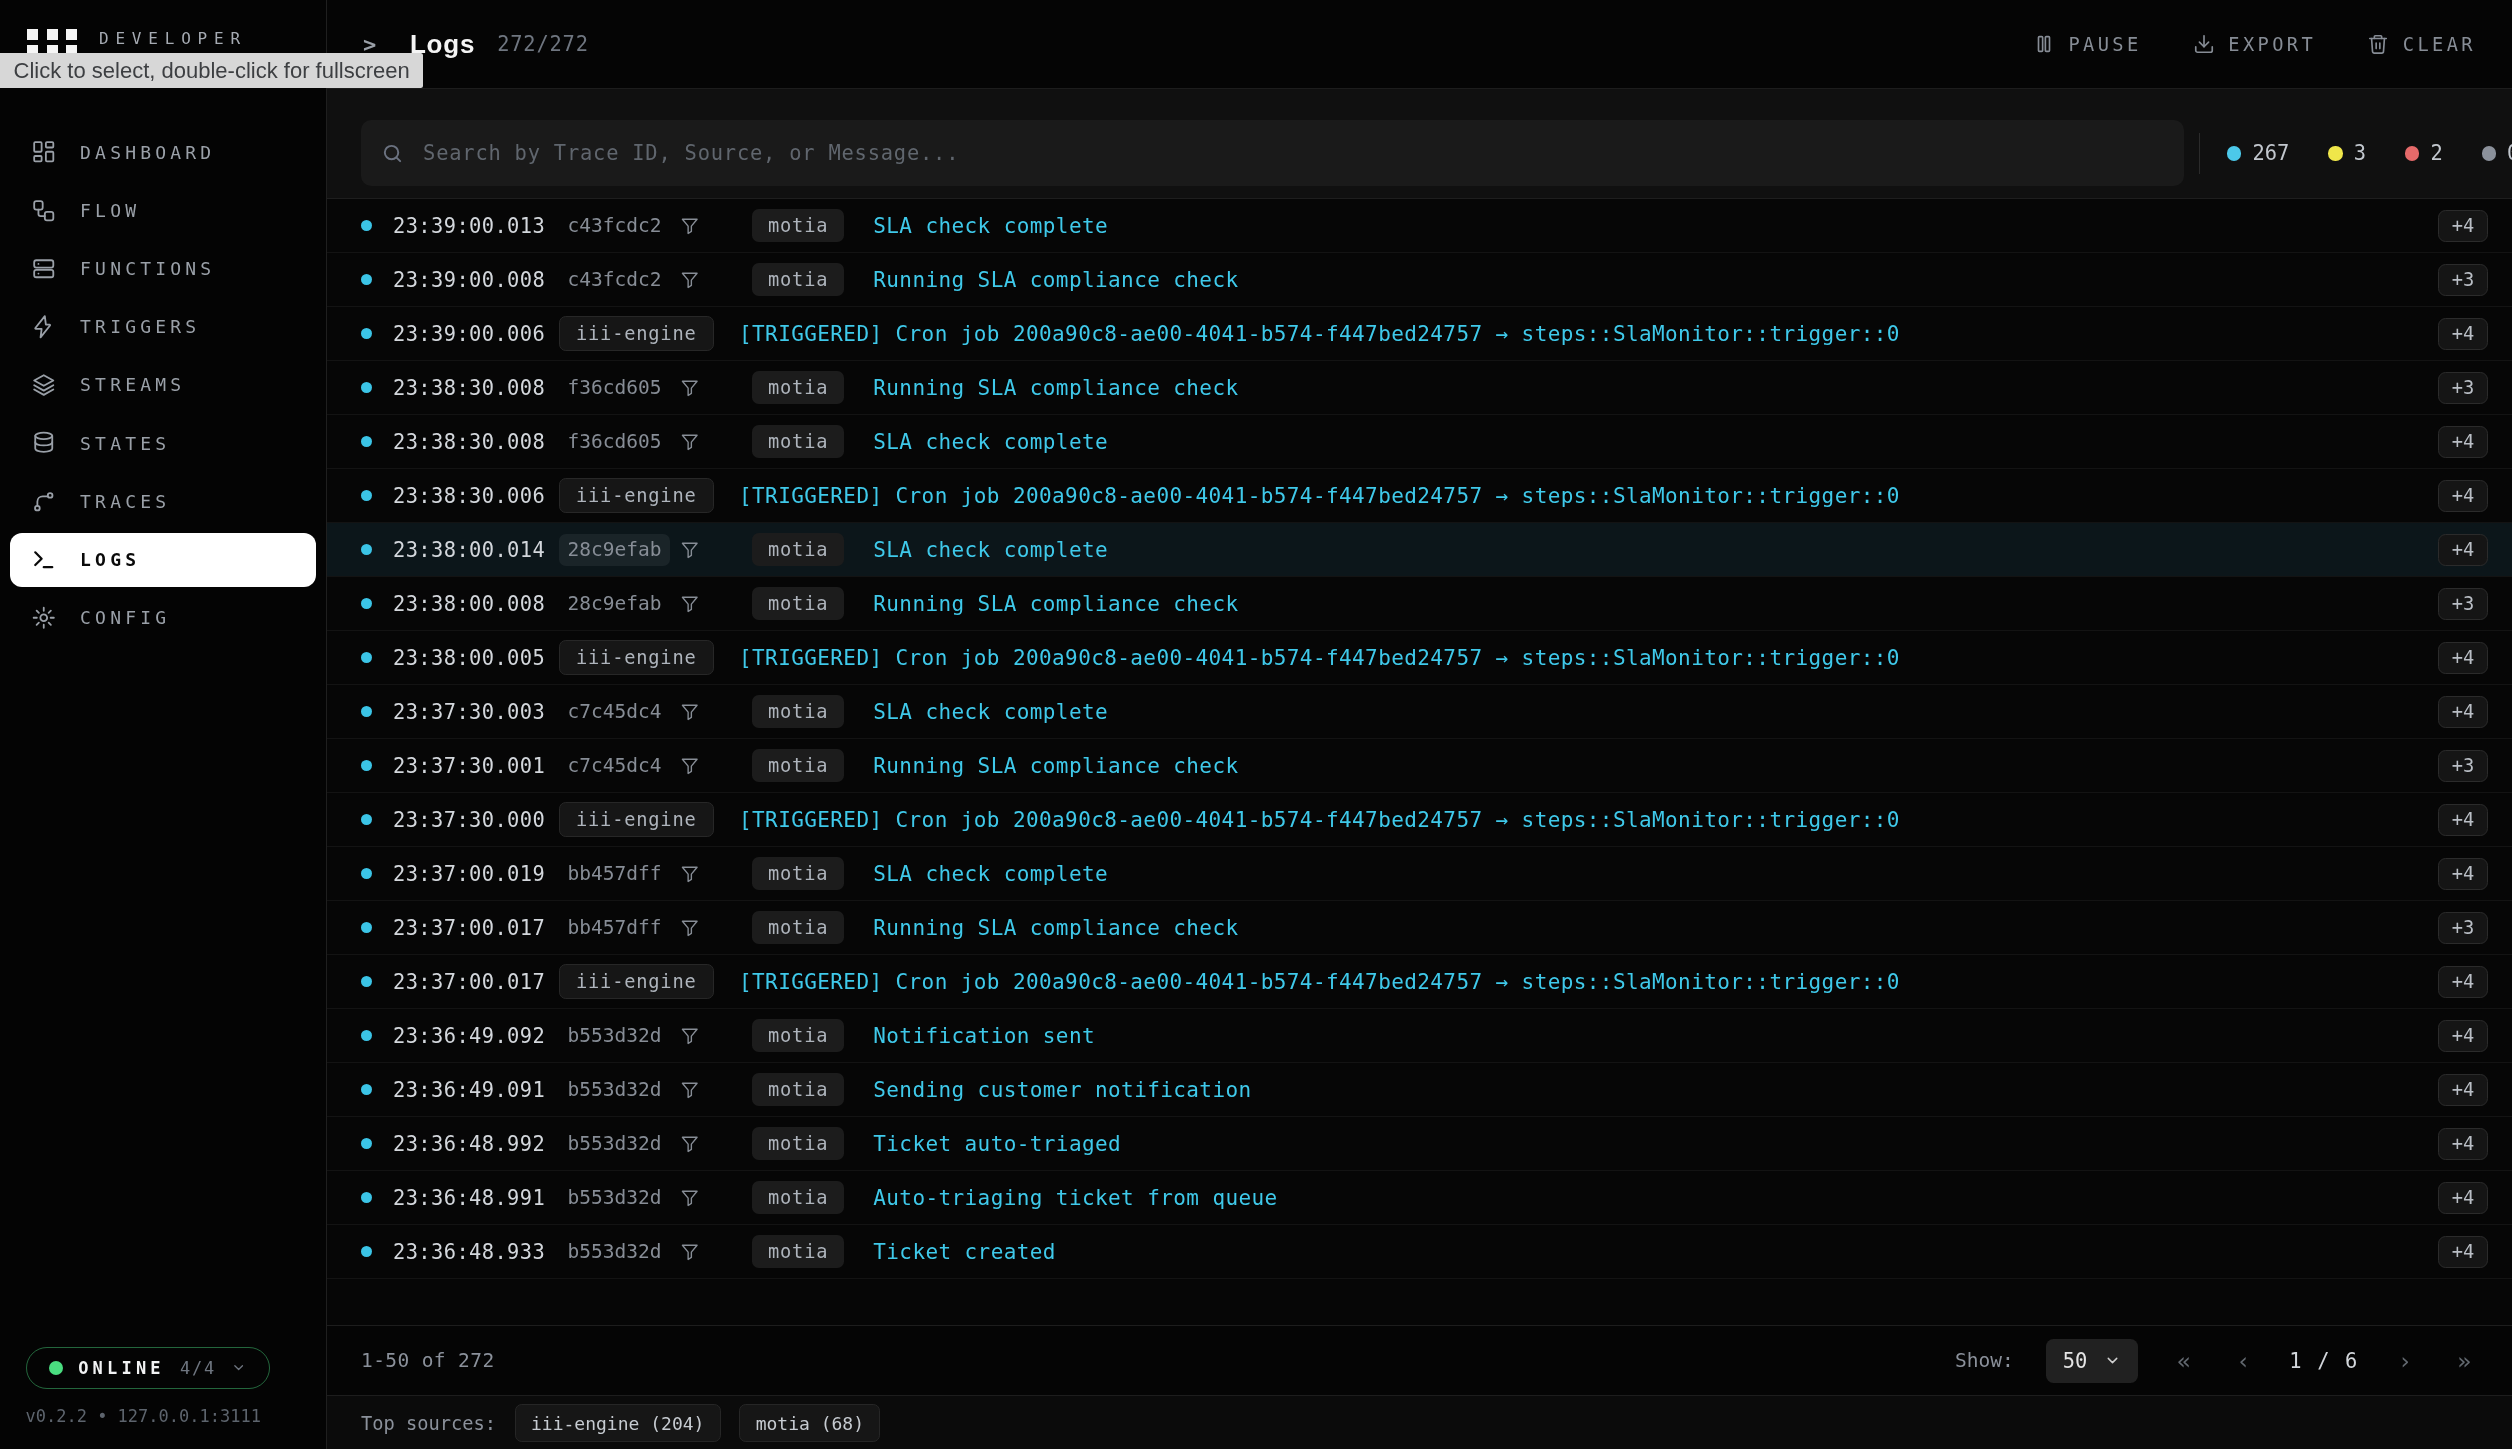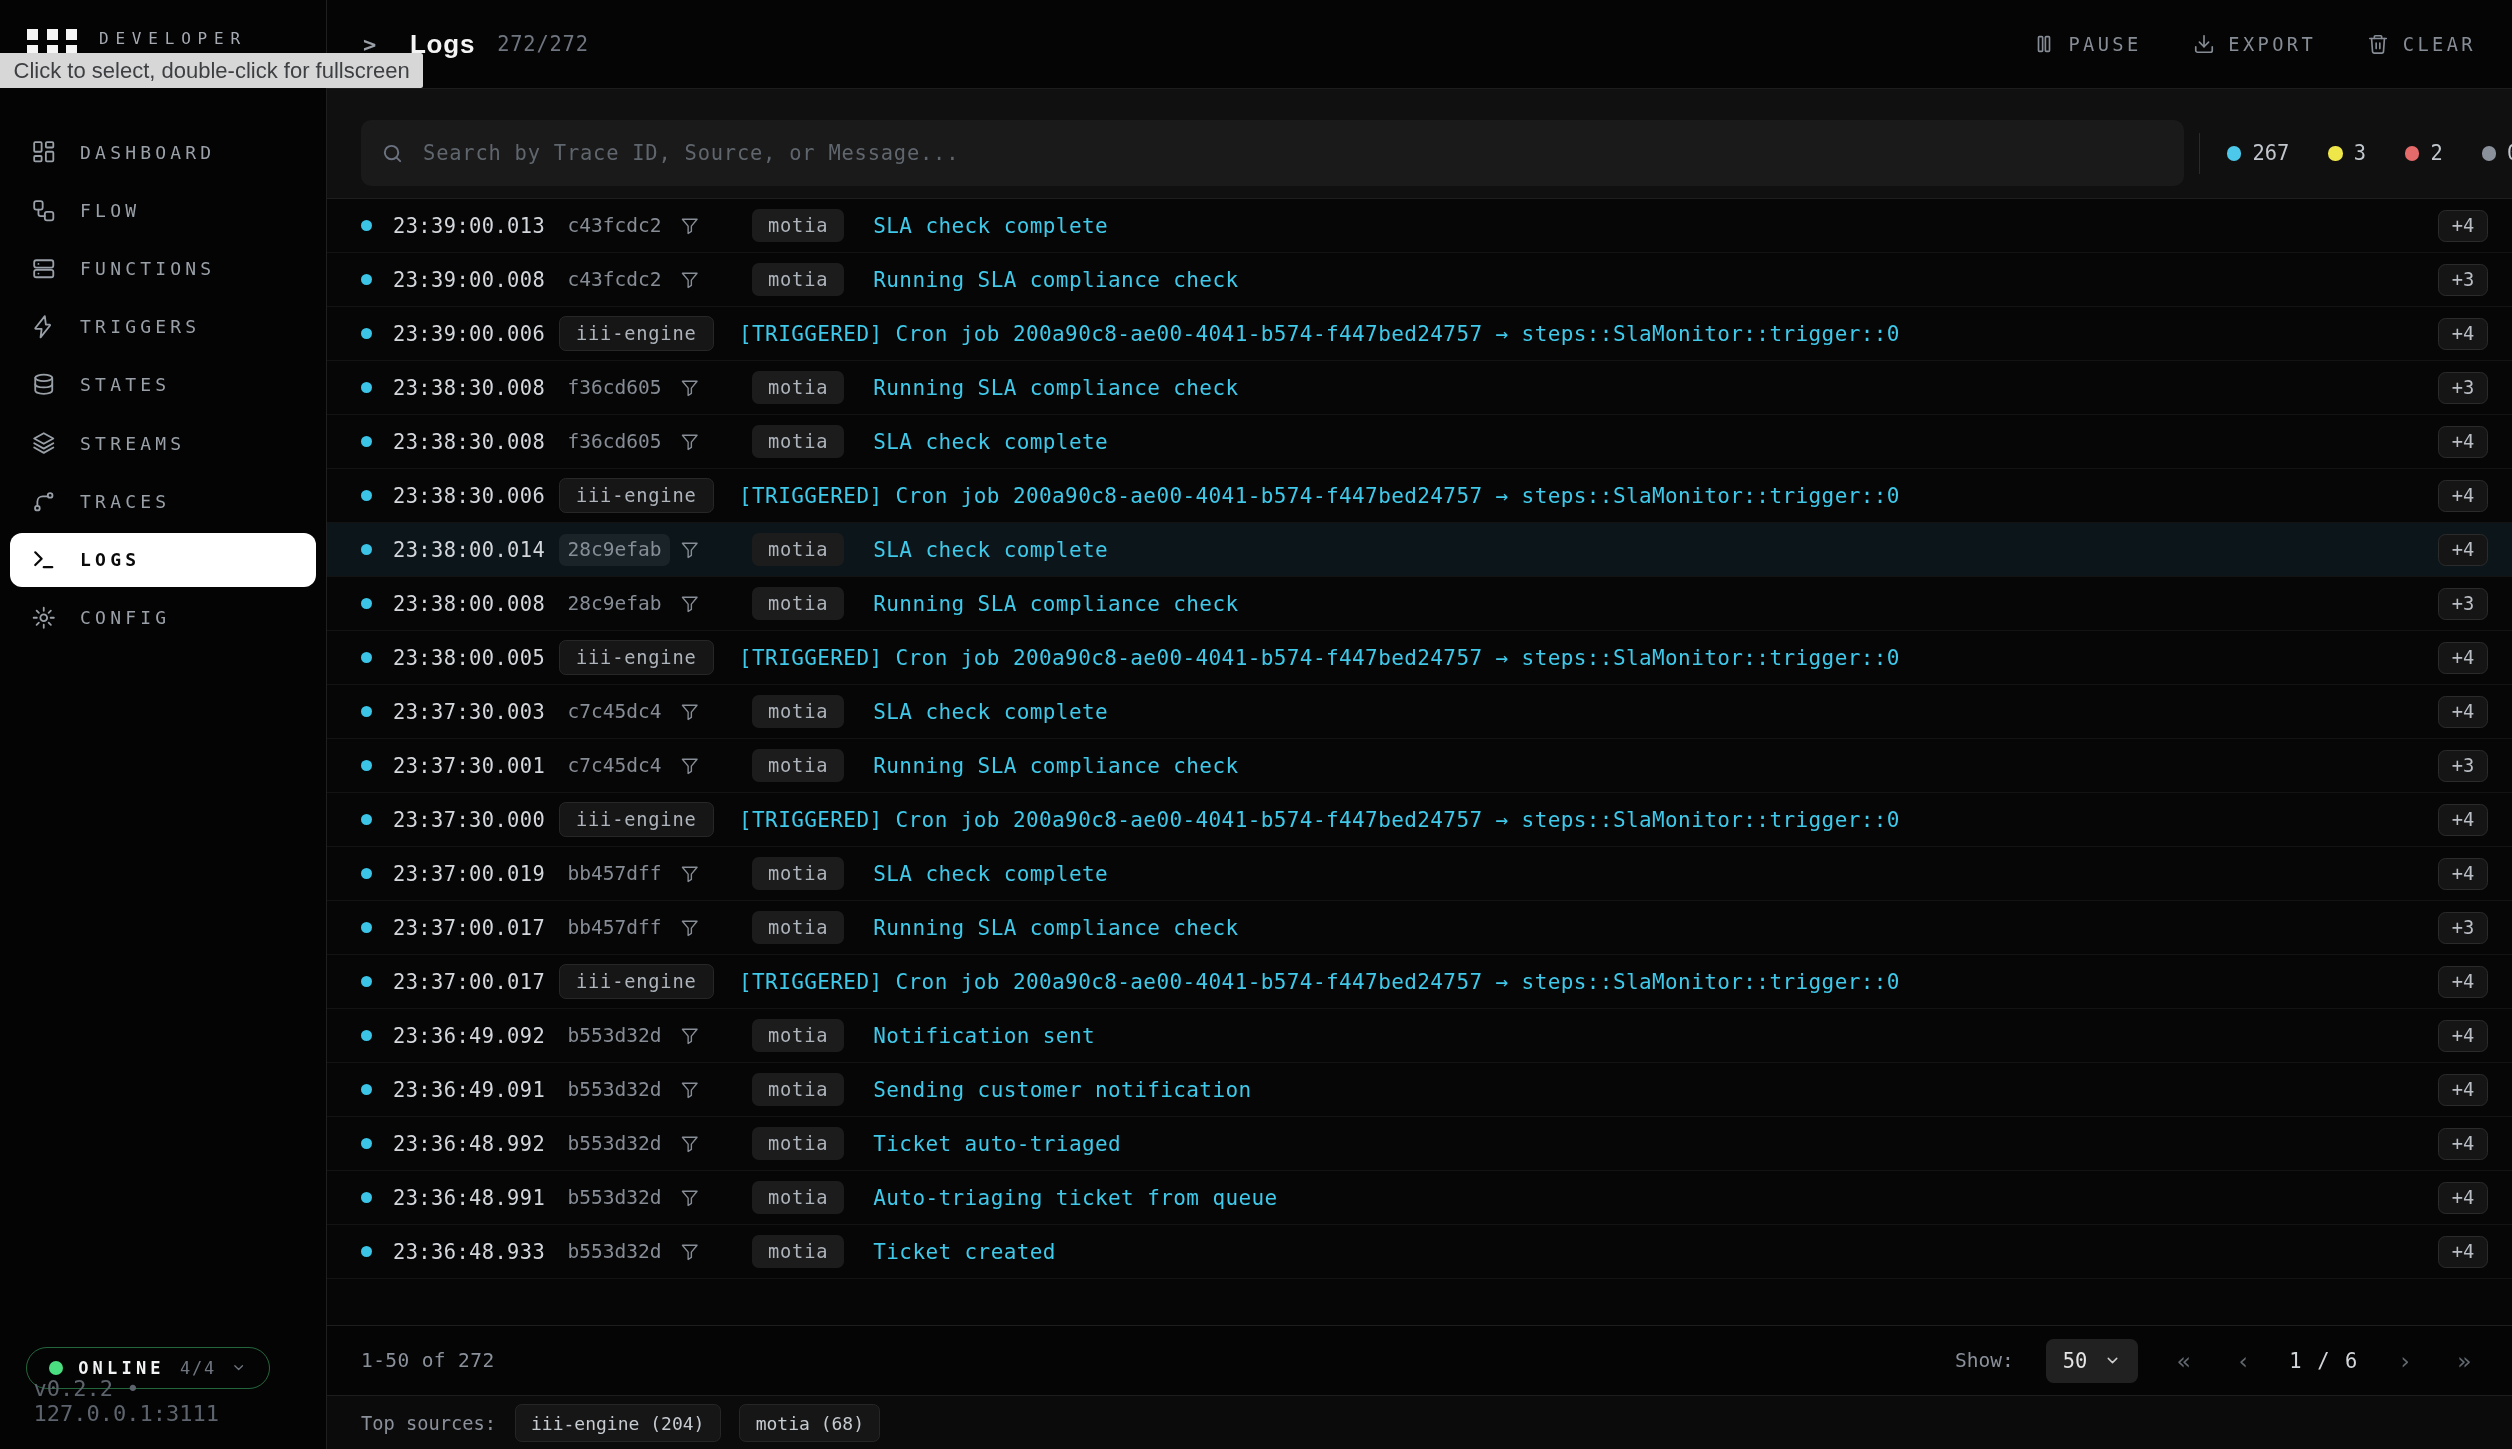--- a/index.html
+++ b/index.html
@@ -26,21 +26,21 @@
   .nav-item svg { width:25.5px; height:25.5px; stroke:#9aa0a8; fill:none; stroke-width:1.7; stroke-linecap:round; stroke-linejoin:round; flex:none; }
   .nav-item.active { background:#ffffff; color:#0a0a0a; font-weight:bold; }
   .nav-item.active svg { stroke:#0a0a0a; stroke-width:2.1; }
 
   .online-pill { position:absolute; left:25.5px; bottom:61px; display:flex; align-items:center; gap:15.3px;
                  border:0.8px solid rgba(74,222,128,.45); border-radius:848px; height:42px; padding:0 22px; }
   .online-dot { width:14.4px; height:14.4px; border-radius:50%; }
   .online-label { font-size:17px; letter-spacing:4.2px; color:#f2f3f4; font-weight:bold; }
   .online-ratio { font-size:17px; color:#6f7680; letter-spacing:1.7px; }
   .online-pill svg { width:15.3px; height:15.3px; stroke:#6f7680; fill:none; stroke-width:2; stroke-linecap:round; stroke-linejoin:round; }
-  .version { position:absolute; left:25.5px; bottom:24px; font-size:22px; color:#5d646d;margin-left:8px; }
+  .version { position:absolute; left:25.5px; bottom:24px; font-size:17px; color:#5d646d; }
 
   
   .tooltip { position:absolute; z-index:60; left:0; top:53px; height:35px; line-height:35px; padding:0 13.6px;
              background:#d7d7d7; color:#3d3f42; font-size:22px; border-radius:0 2.5px 2.5px 0; white-space:nowrap; }
 
   
   .header { height:89px; flex:none; border-bottom:0.8px solid #1d1d1d; display:flex; align-items:center; padding:0 36px; background:#050505; }
   .term-glyph { font-size:22px; color:#9aa0a8; letter-spacing:0; margin-right:20.4px; font-weight:bold; }
   .page-title { font-size:26px; font-weight:bold; color:#f4f4f4; margin-right:22px; letter-spacing:0.8px; }
   .log-count { font-size:20.4px; color:#6f7680; letter-spacing:0.8px; }
@@ -144,33 +144,33 @@
         <span>FUNCTIONS</span>
       </div>
       <div class="nav-item">
         <svg viewBox="0 0 24 24">
             <path d="M13 2 4.1 13.2a.5.5 0 0 0 .4.8H10l-1 8 8.9-11.2a.5.5 0 0 0-.4-.8H14l-1-8z"></path>
           </svg>
         <span>TRIGGERS</span>
       </div>
       <div class="nav-item">
         <svg viewBox="0 0 24 24">
+            <path d="m12 3 9 5-9 5-9-5 9-5z"></path>
+            <path d="m3 12.5 9 5 9-5"></path>
+            <path d="m3 16.5 9 5 9-5"></path>
+          </svg>
+        <span>STREAMS</span>
+      </div>
+      <div class="nav-item">
+        <svg viewBox="0 0 24 24">
             <ellipse cx="12" cy="5.5" rx="8" ry="3"></ellipse>
             <path d="M4 5.5v6c0 1.7 3.6 3 8 3s8-1.3 8-3v-6"></path>
             <path d="M4 11.5v6c0 1.7 3.6 3 8 3s8-1.3 8-3v-6"></path>
           </svg>
         <span>STATES</span>
-      </div>
-      <div class="nav-item">
-        <svg viewBox="0 0 24 24">
-            <path d="m12 3 9 5-9 5-9-5 9-5z"></path>
-            <path d="m3 12.5 9 5 9-5"></path>
-            <path d="m3 16.5 9 5 9-5"></path>
-          </svg>
-        <span>STREAMS</span>
       </div>
       <div class="nav-item">
         <svg viewBox="0 0 24 24">
             <circle cx="6" cy="18" r="2.2"></circle>
             <circle cx="18" cy="6" r="2.2"></circle>
             <path d="M6 15.8V12c0-2.8 2.2-5 5-5h4.8"></path>
           </svg>
         <span>TRACES</span>
       </div>
       <div class="nav-item active">

